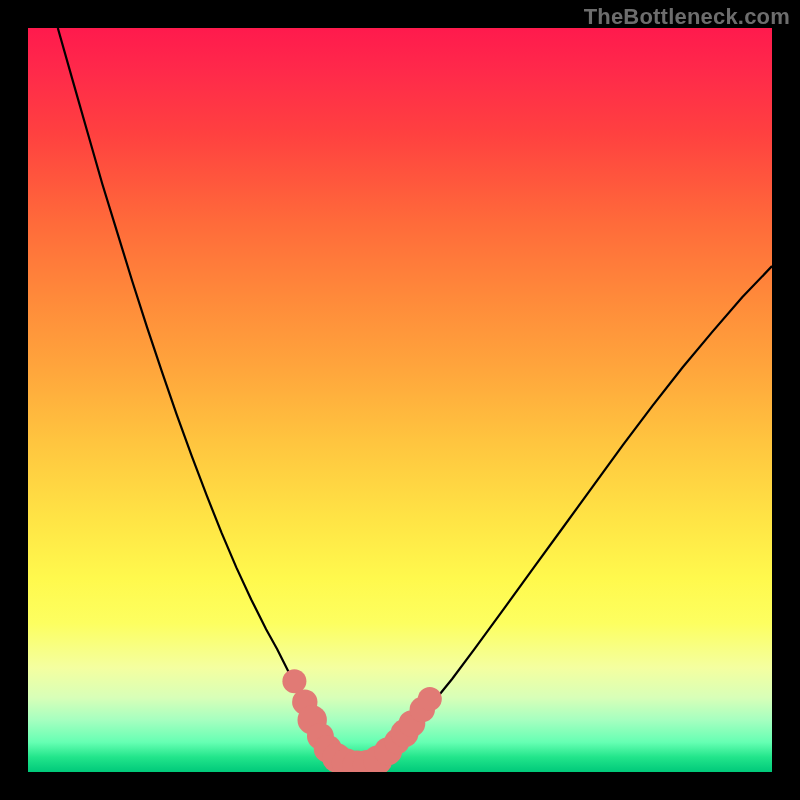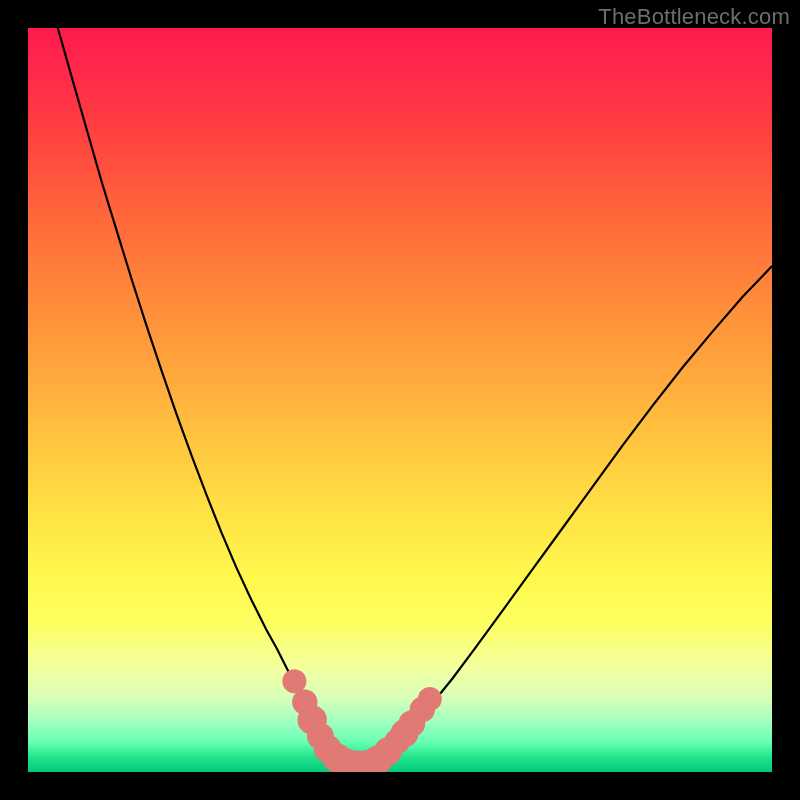--- a/index.html
+++ b/index.html
@@ -43,21 +43,21 @@
       #00c97a 100%
     );
   }
   .watermark {
     position: absolute;
     top: 4px;
     right: 10px;
     color: #6d6d6d;
     font-size: 22px;
     letter-spacing: 0.2px;
-    font-weight: 400;
+    font-weight: 700;
   }
   svg.curve {
     position: absolute;
     top: 0; left: 0;
     width: 744px; height: 744px;
   }
 </style>
 </head>
 <body>
 

